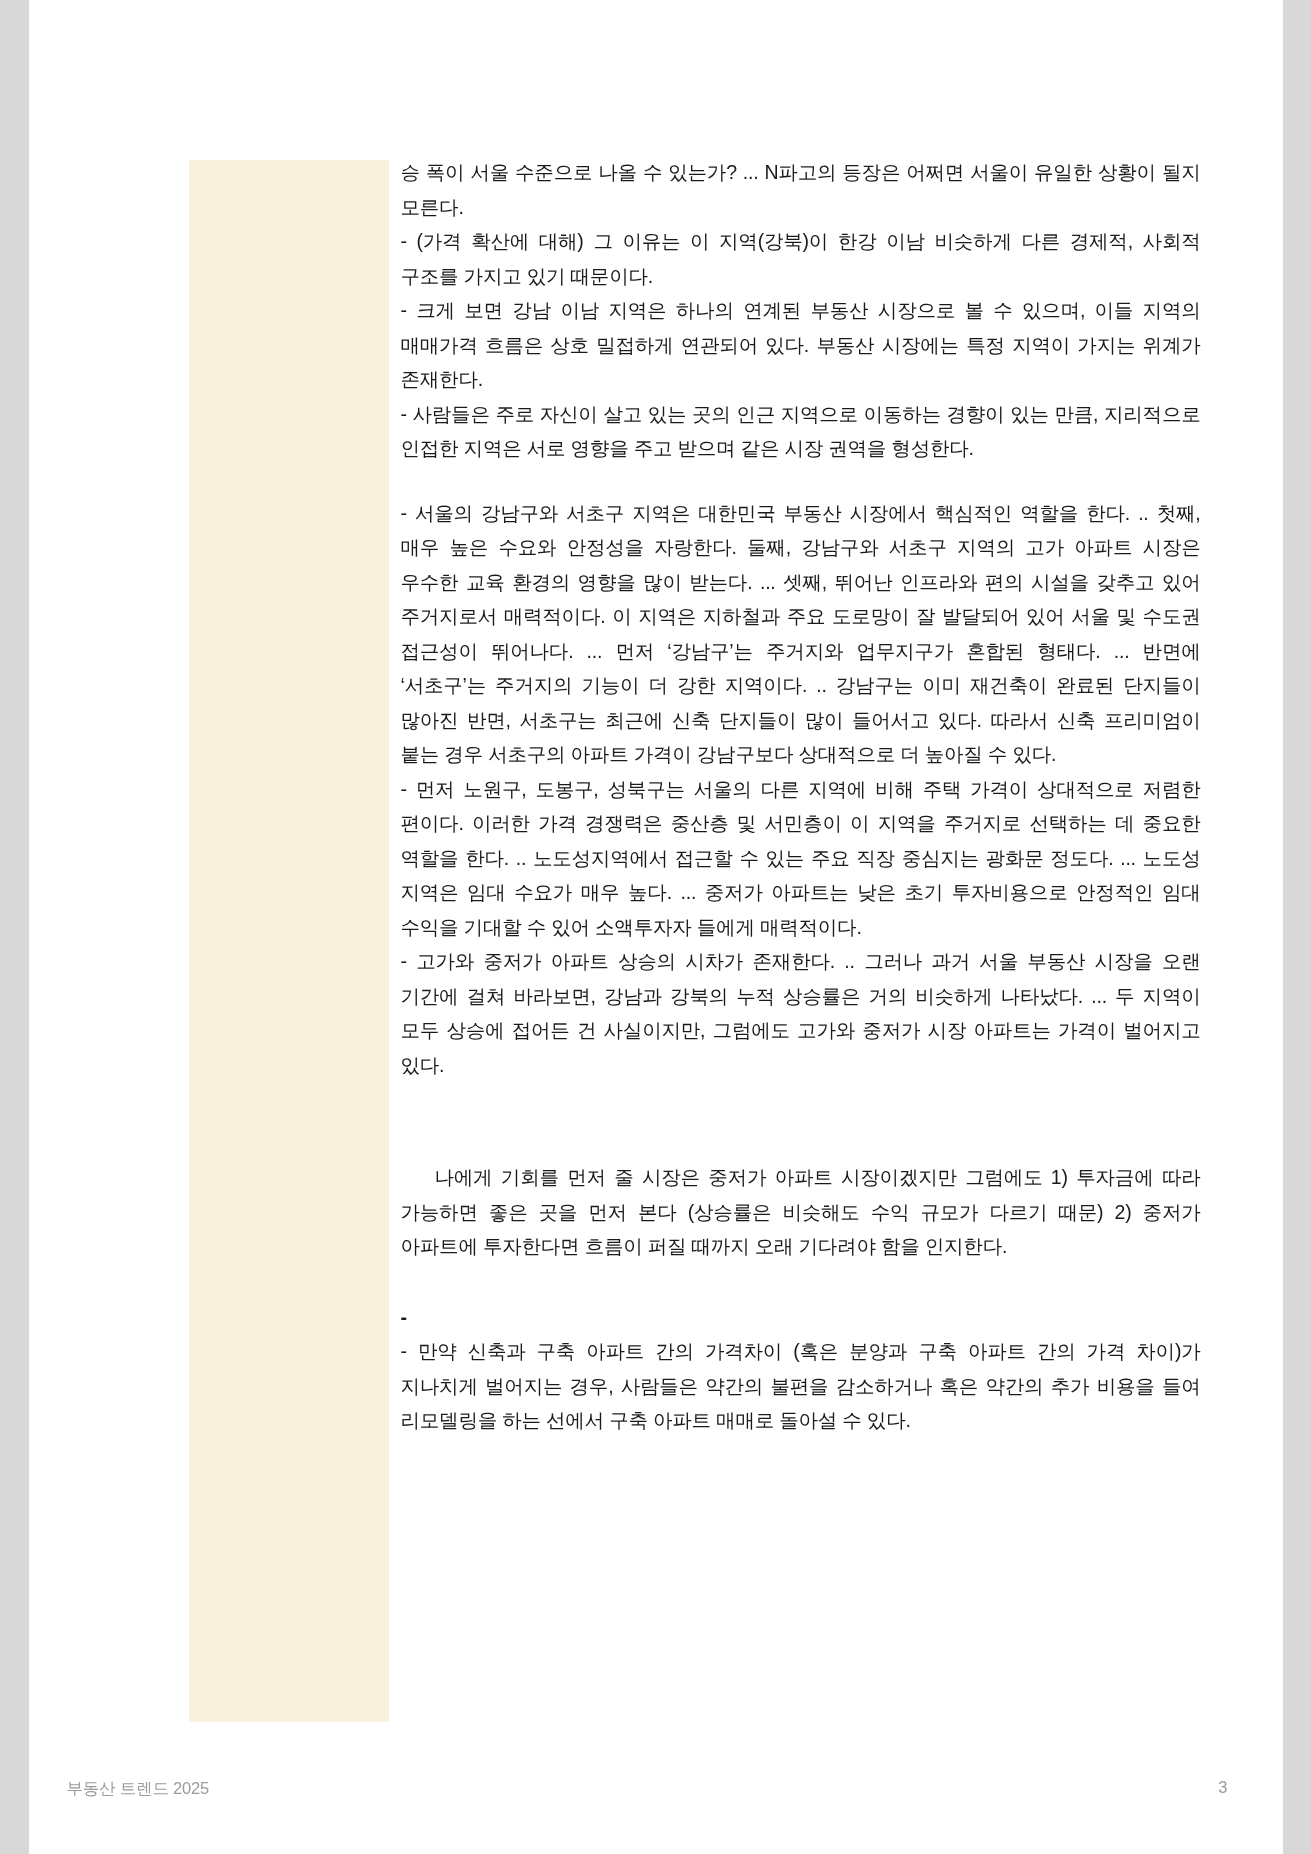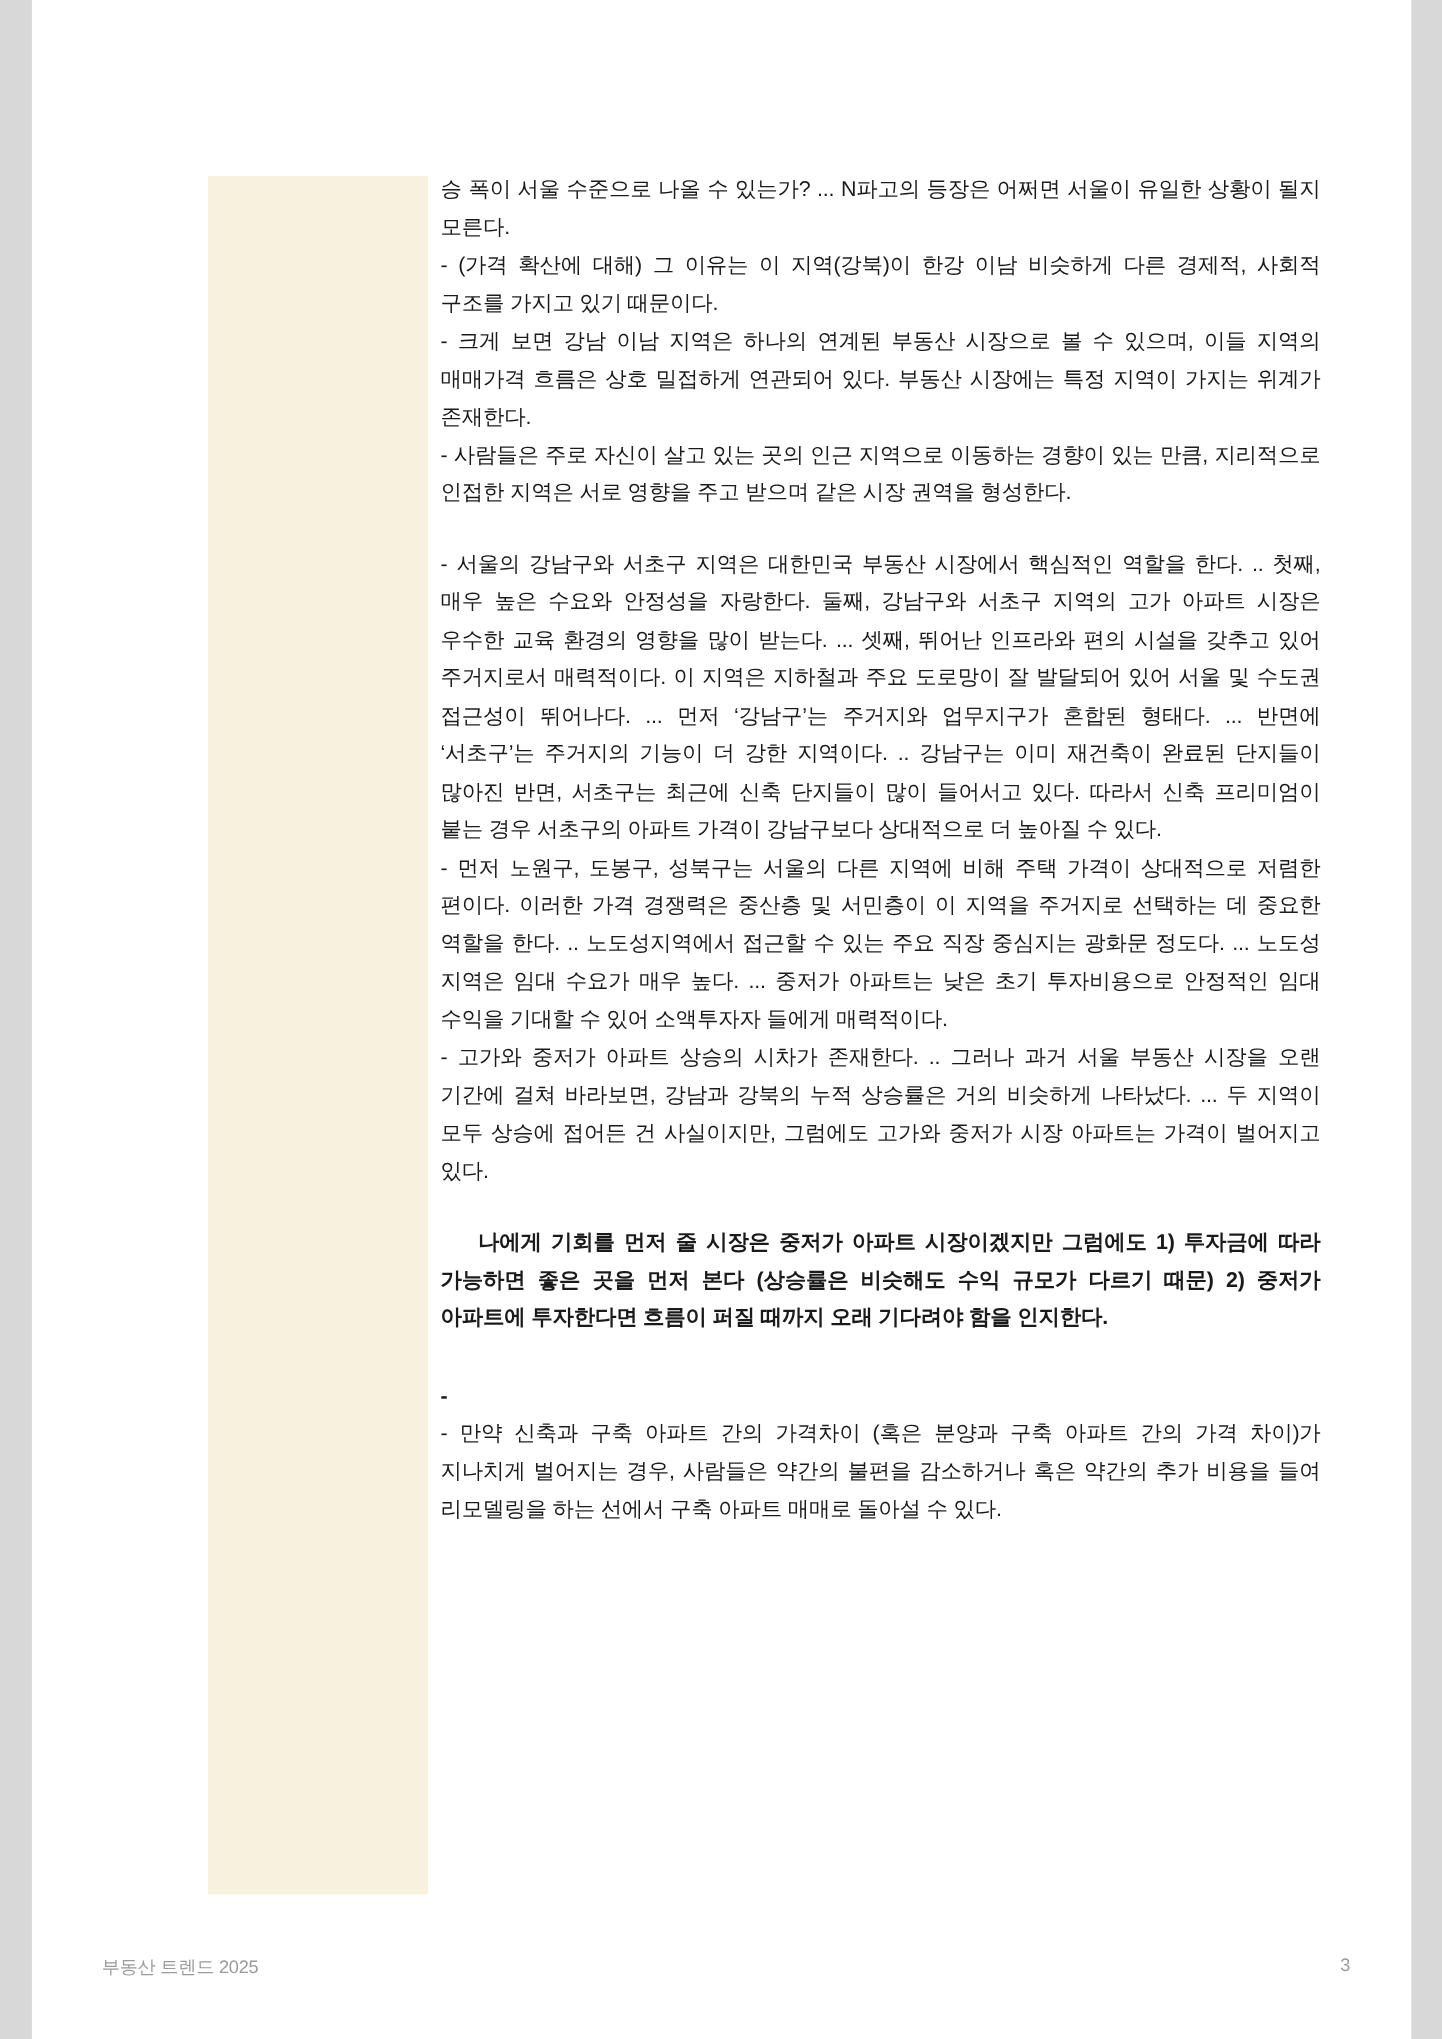--- a/index.html
+++ b/index.html
@@ -40,21 +40,22 @@
     margin: 0;
     font-size: 19.5px;
     line-height: 34.5px;
     color: #1a1a1a;
     letter-spacing: -0.2px;
     text-align: justify;
     text-justify: inter-character;
     word-break: keep-all;
   }
   p.bold {
-    font-weight: bold;
+    font-weight: normal;
+    margin-top: 48px;
   }
   p.indent {
     text-indent: 34px;
   }
   .gap-md { height: 30px; }
   .gap-lg { height: 36px; }
   .dash-only {
     margin: 0;
     font-size: 19.5px;
     line-height: 34.5px;
@@ -63,21 +64,21 @@
   }
   .footer {
     position: absolute;
     left: 0;
     right: 0;
     bottom: 52px;
     height: 24px;
   }
   .footer-left {
     position: absolute;
-    left: 64px;
+    left: 38px;
     top: 0;
     font-size: 16.5px;
     color: #9b9b9b;
     letter-spacing: -0.2px;
   }
   .footer-right {
     position: absolute;
     right: 55px;
     top: 0;
     font-size: 16.5px;

